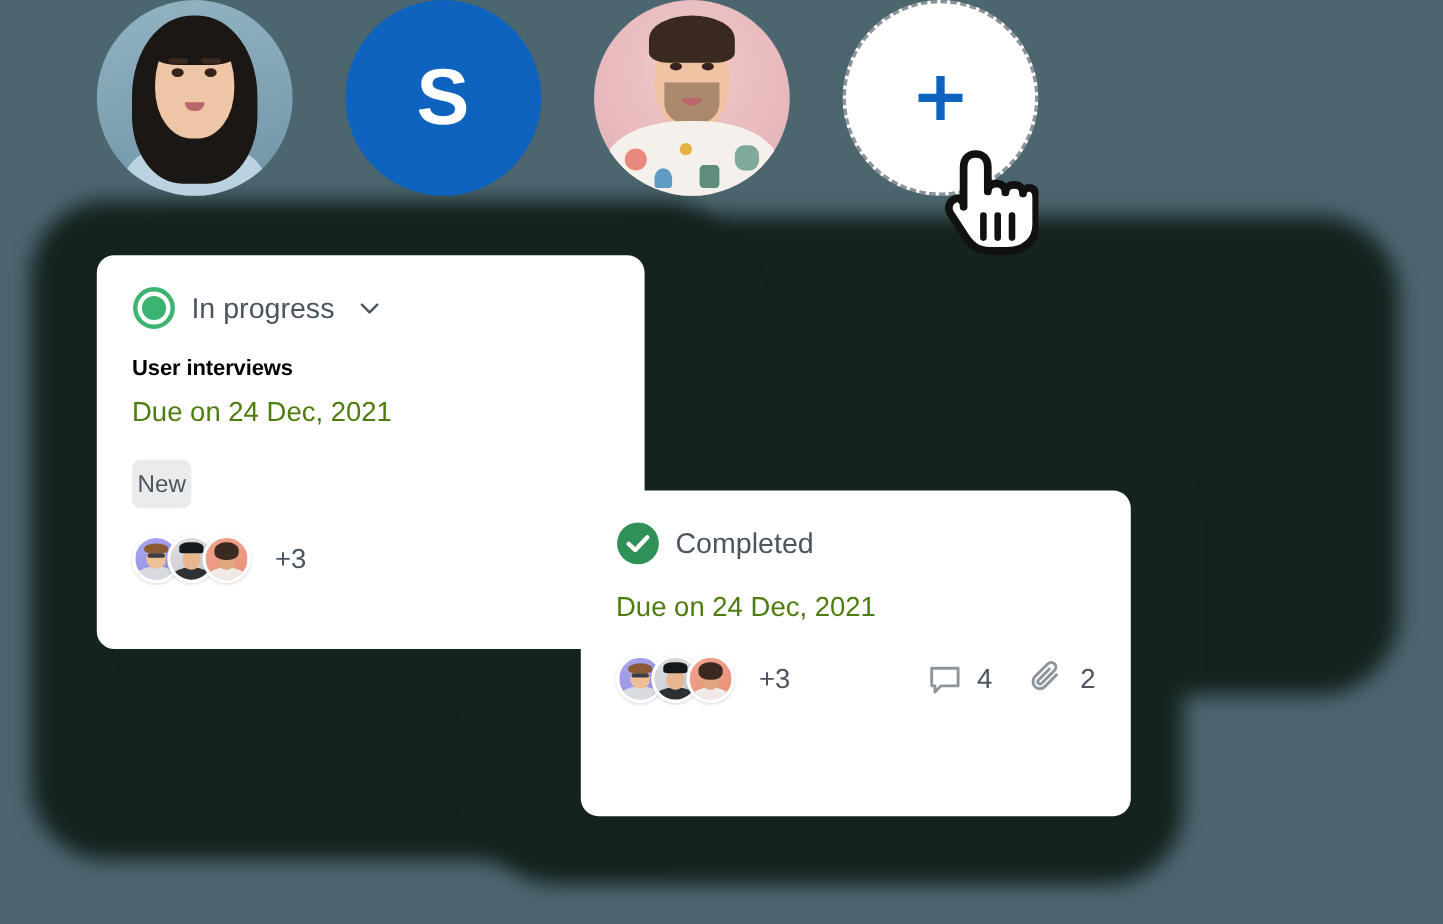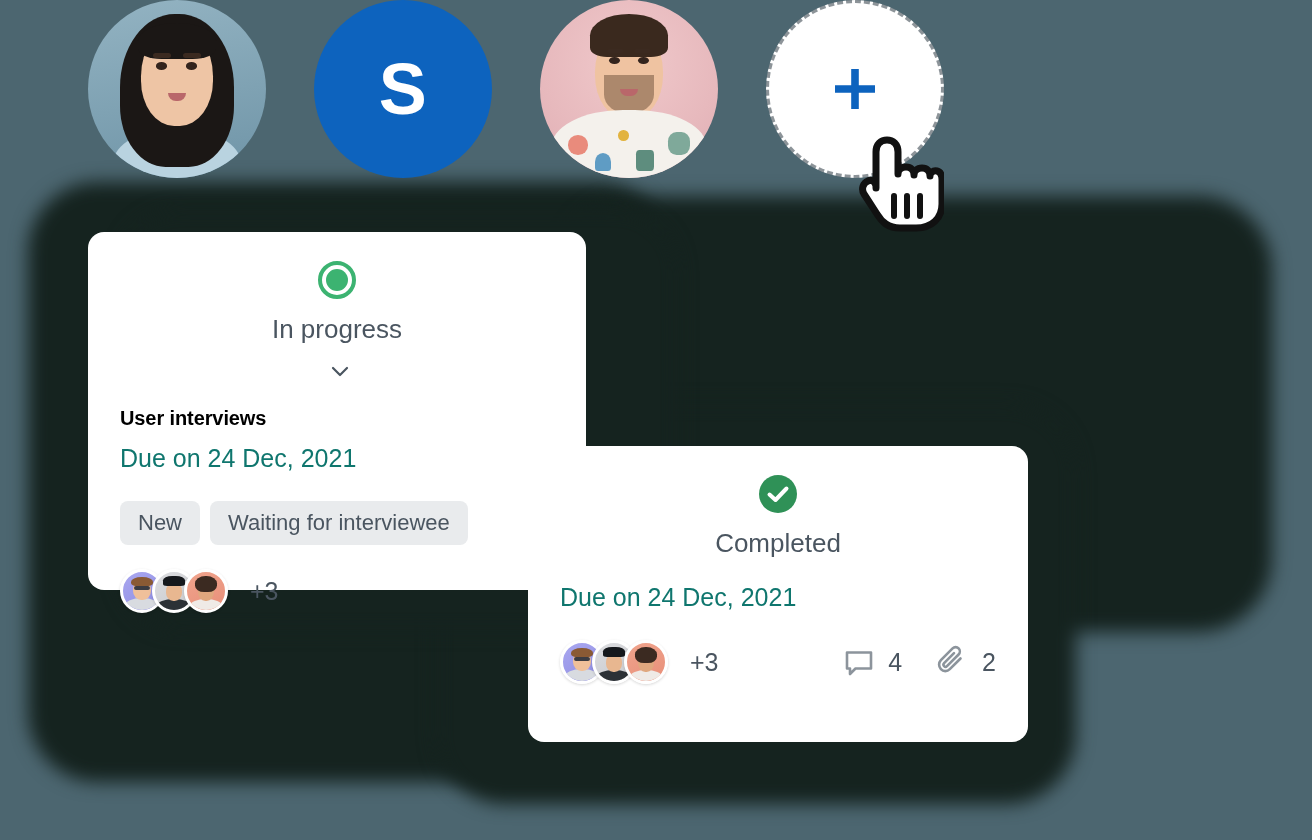--- a/index.html
+++ b/index.html
@@ -167,52 +167,51 @@
     padding: 28px 32px;
     z-index: 6;
   }
 
   
   .status-row {
     display: flex;
     align-items: center;
     gap: 14px;
     margin-bottom: 24px;
-    flex-direction: column;
   }
   .status-label {
     font-size: 26px;
     color: #4a5560;
     font-weight: 400;
   }
   .chev { margin-left: 6px; display:block; }
 
   .icon-inprogress, .icon-completed { flex: 0 0 auto; display:block; }
 
   
   .card-title {
     font-size: 20px;
     font-weight: 700;
     color: #000000;
     margin: 0 0 14px 0;
     letter-spacing: -0.1px;
   }
   .card-due {
     font-size: 25px;
-    color: #0f766e;
+    color: #4d7c0f;
     margin: 0 0 28px 0;
     font-weight: 400;
   }
 
   
   .tag-row { display: flex; gap: 10px; margin-bottom: 24px; }
   .tag {
     background: #e9ebed;
     border-radius: 8px;
-    padding: 9px 18px;
+    padding: 9px 5px;
     font-size: 22px;
     color: #4a5560;
     white-space: nowrap;
   }
 
   
   .meta-row { display: flex; align-items: center; }
   .avatars {
     display: flex;
     align-items: center;
@@ -368,21 +367,20 @@
       <svg class="chev" width="24" height="24" viewBox="0 0 24 24">
         <path d="M5 9 L12 16 L19 9" fill="none" stroke="#4a5560" stroke-width="2.2" stroke-linecap="round" stroke-linejoin="round"></path>
       </svg>
     </div>
 
     <h2 class="card-title">User interviews</h2>
     <p class="card-due">Due on 24 Dec, 2021</p>
 
     <div class="tag-row">
       <span class="tag">New</span>
-      <span class="tag">Waiting for interviewee</span>
     </div>
 
     <div class="meta-row">
       <div class="avatars">
         <div class="mini mini-a">
           <div class="m-body ma-body"></div>
             <div class="m-skin ma-skin"></div>
           <div class="m-hair ma-hair"></div>
             <div class="ma-glass"></div>
         </div>

